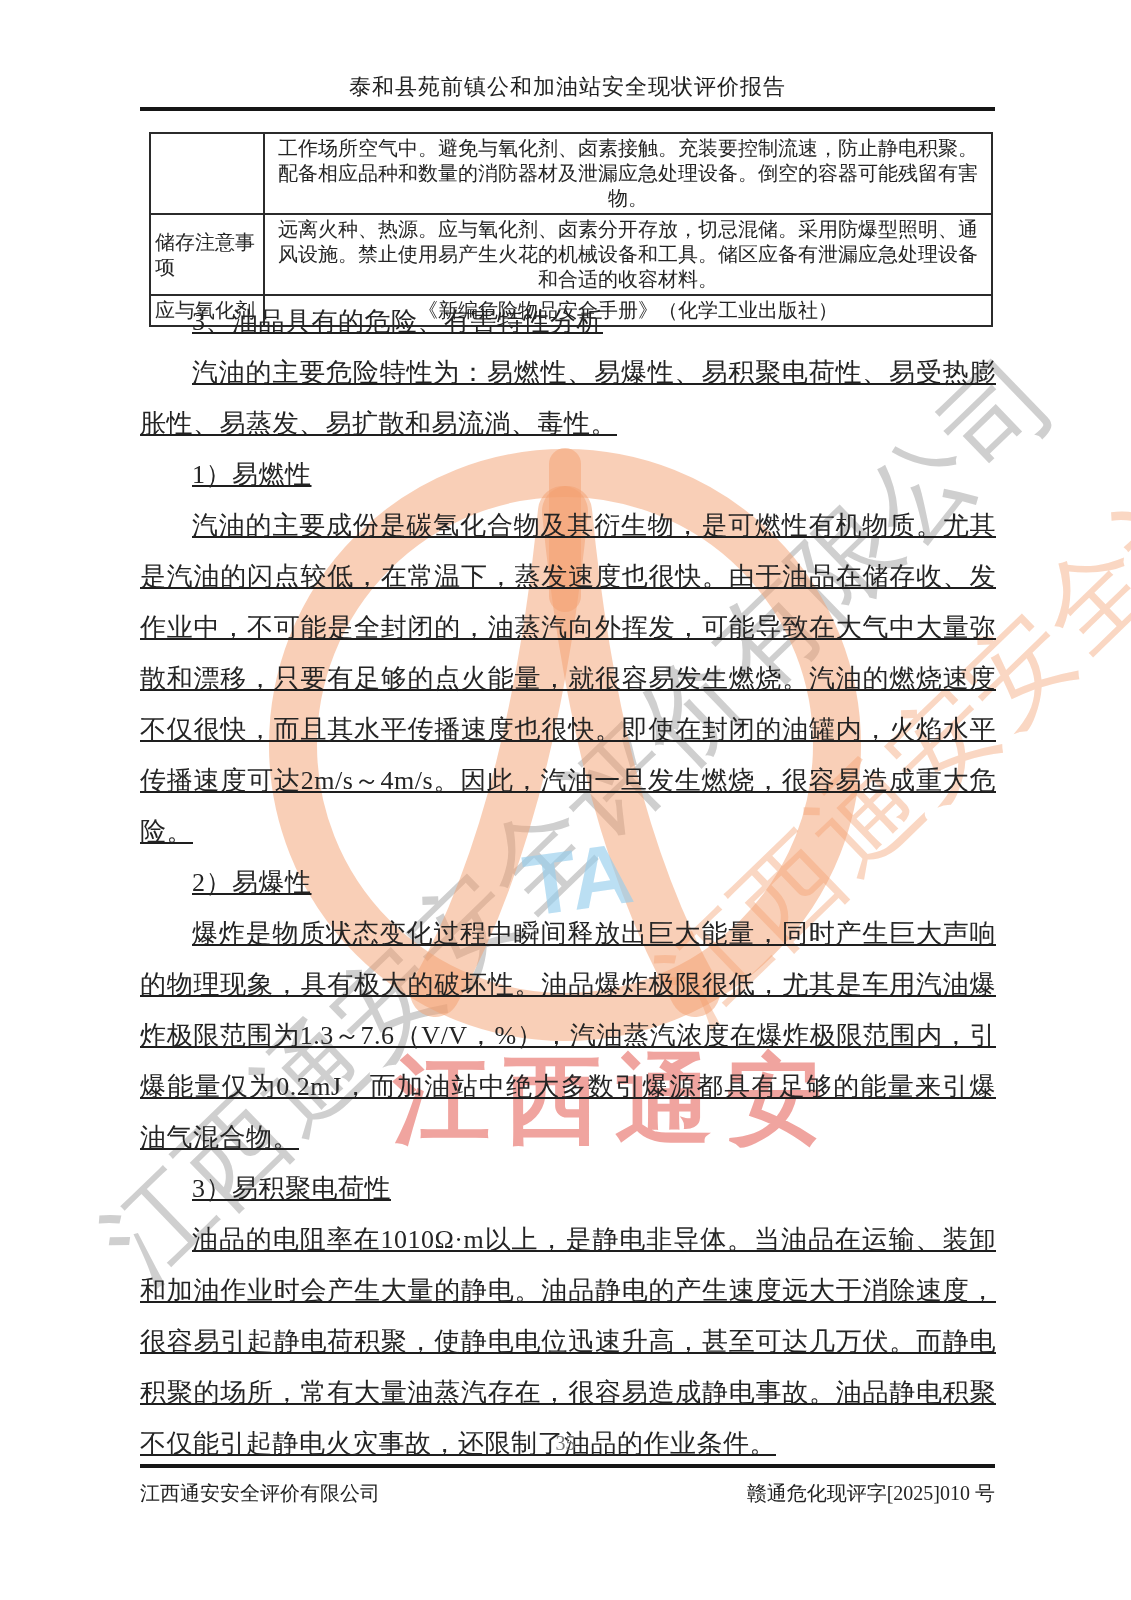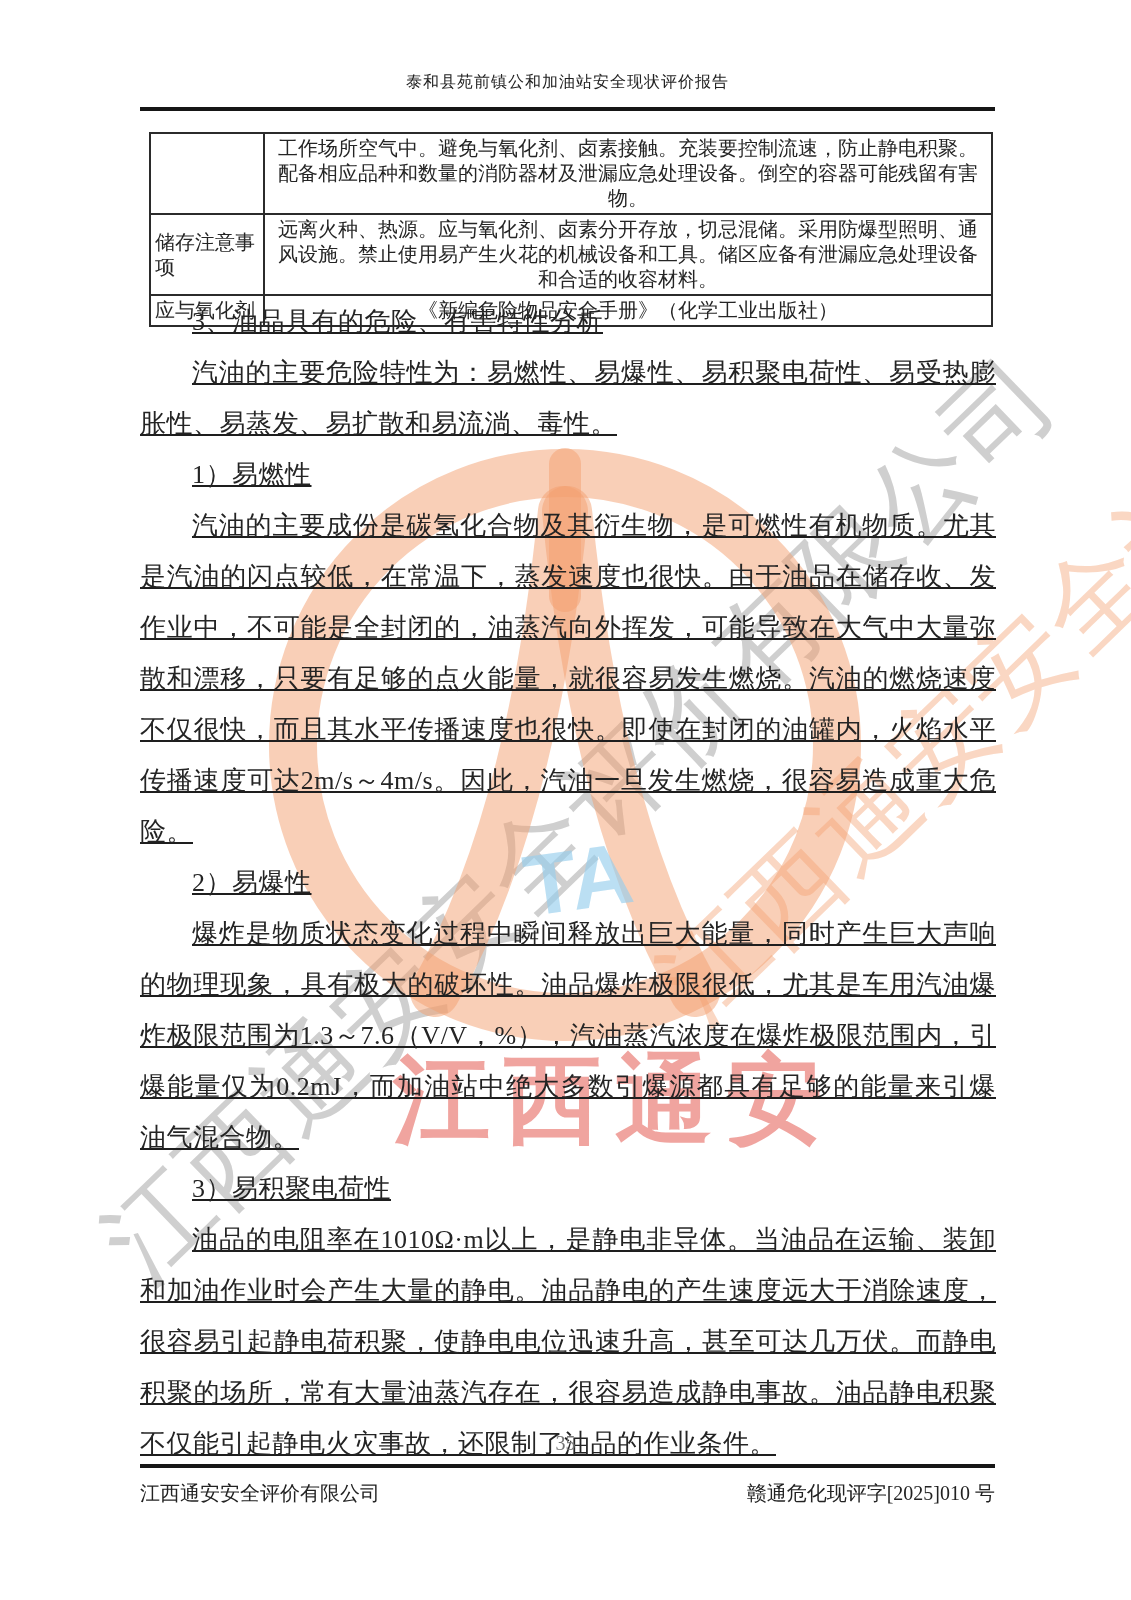--- a/index.html
+++ b/index.html
@@ -29,21 +29,21 @@
   .wm-red{
     position:absolute;left:393px;top:1036px;
     font-family:"Liberation Sans","DejaVu Sans",sans-serif;
     font-size:97px;font-weight:bold;letter-spacing:14px;
     color:rgba(226,74,64,0.50);white-space:nowrap;
   }
   
   .content{position:absolute;inset:0;z-index:1;}
   .hdr-title{
     position:absolute;top:72px;left:140px;width:855px;
-    text-align:center;font-size:16px;letter-spacing:1px;color:#222;
+    text-align:center;font-size:22px;letter-spacing:1px;color:#222;
   }
   .hdr-rule{position:absolute;top:107px;left:140px;width:855px;height:4px;background:#161616;}
   
   .tbl{
     position:absolute;top:132px;left:149px;width:844px;
     border-collapse:collapse;table-layout:fixed;
     font-size:20px;line-height:25px;color:#252525;
   }
   .tbl td{border:2px solid #2b2b2b;padding:2px 8px;vertical-align:middle;}
   .tbl td.label-cell{width:104px;text-align:left;padding:2px 4px;}

